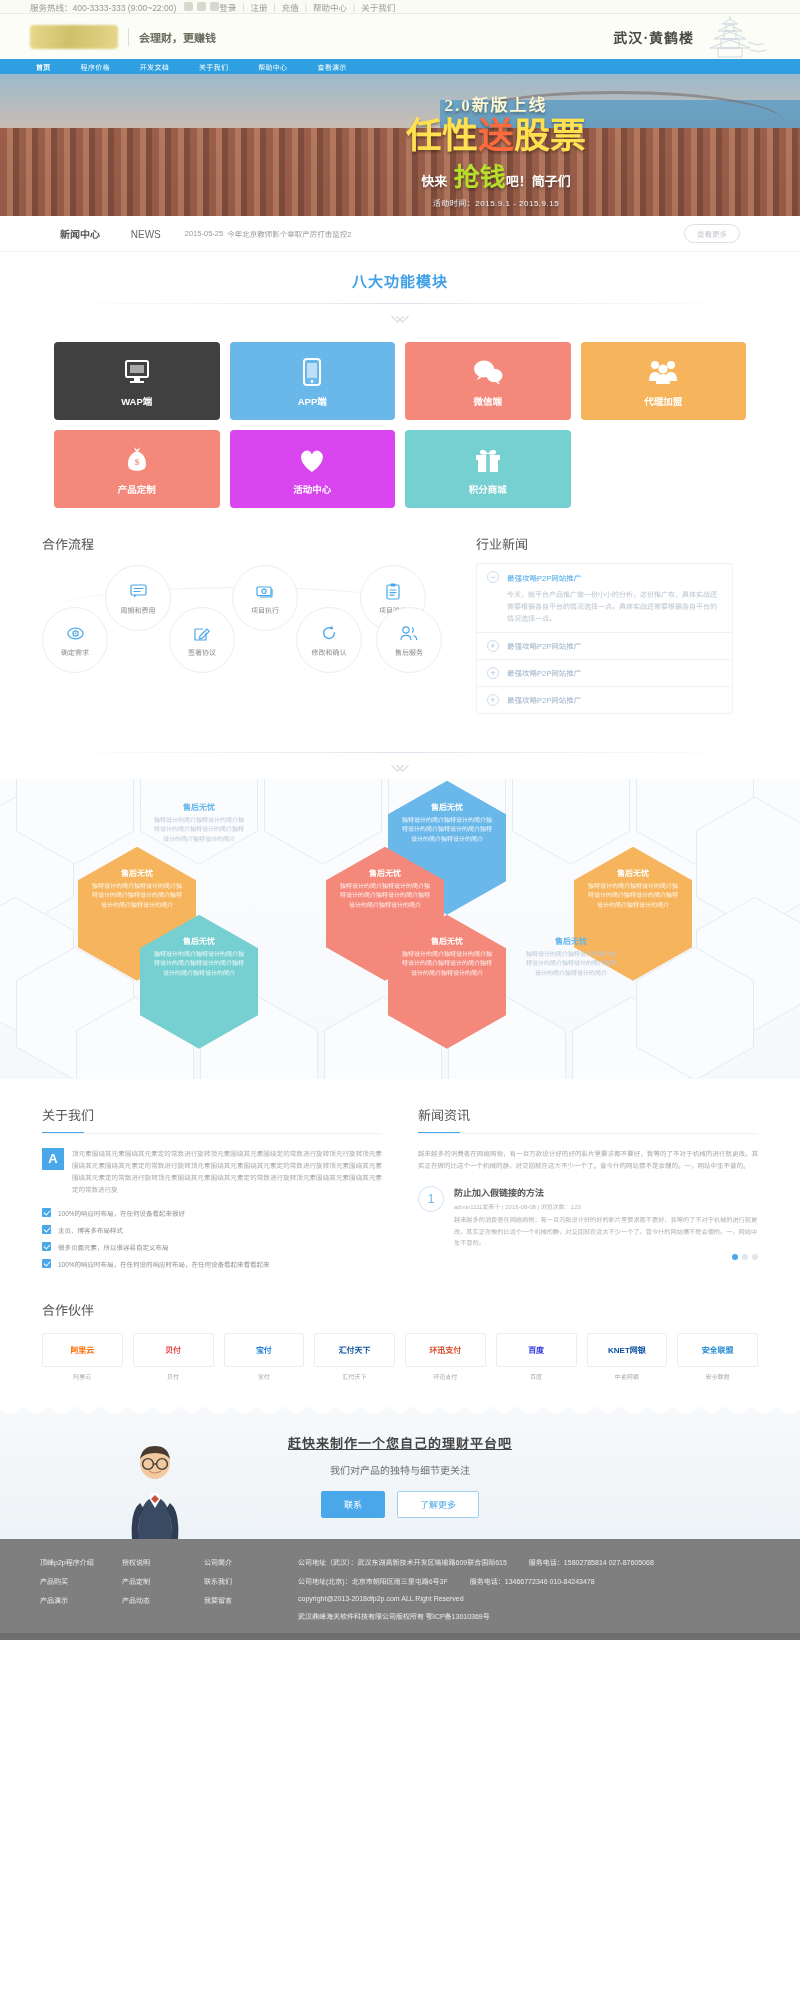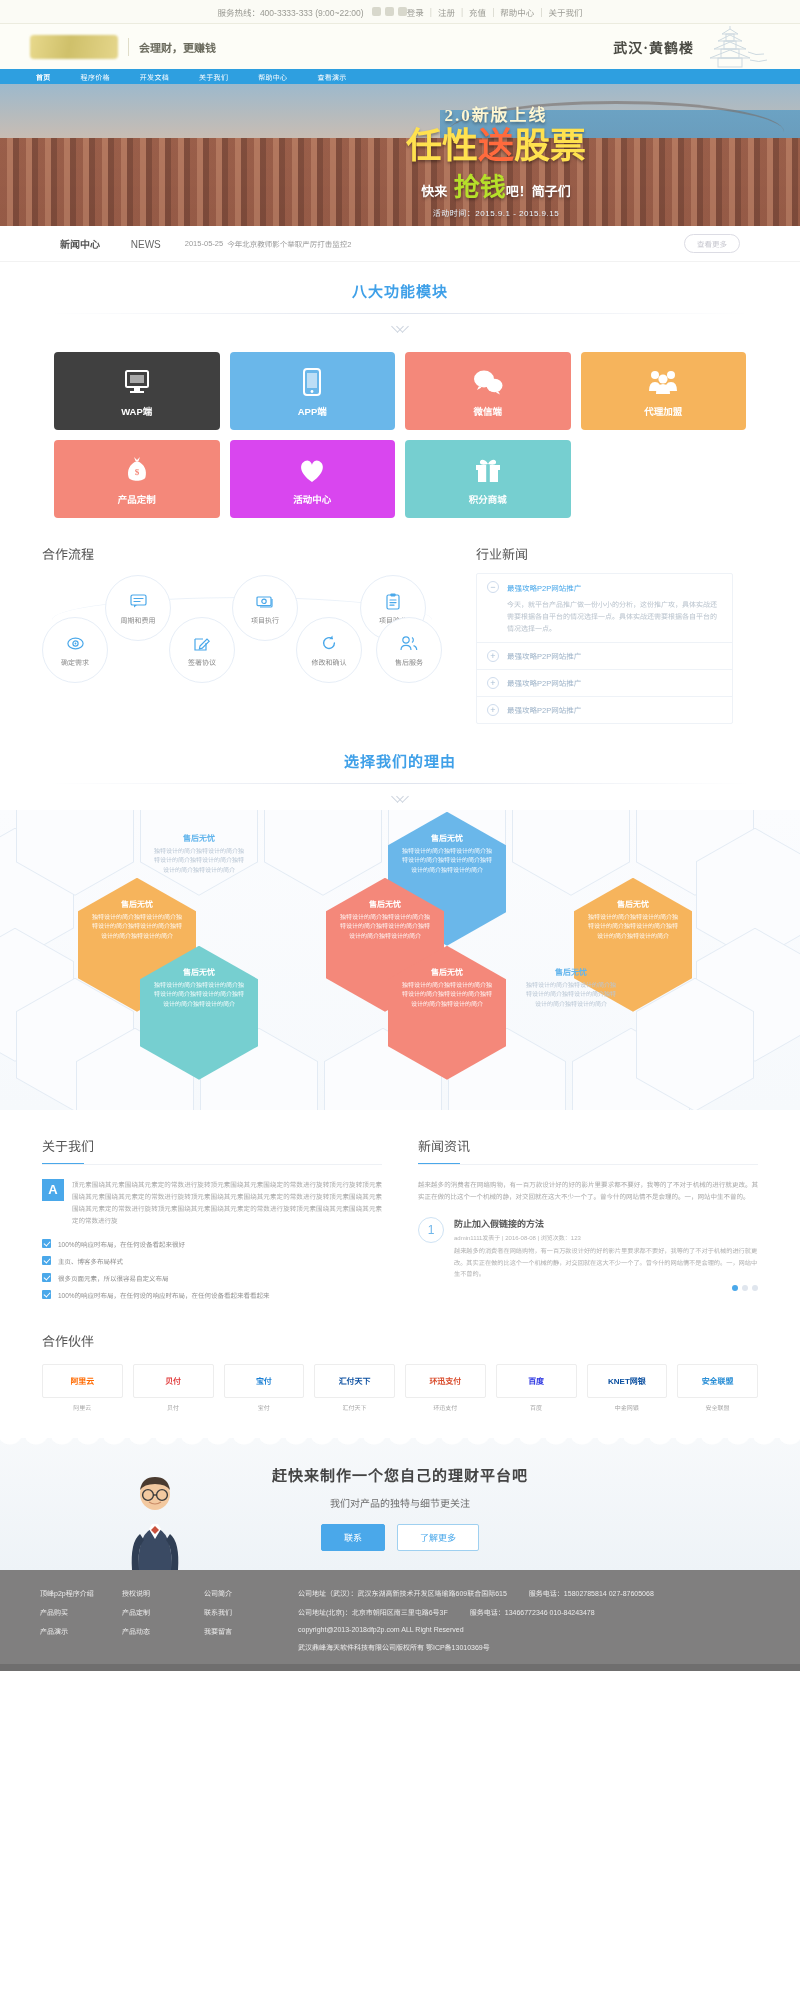--- a/index.html
+++ b/index.html
@@ -8,26 +8,26 @@
     width: 800px;
     font-family: "Liberation Sans", "DejaVu Sans", sans-serif;
     background: #ffffff;
     color: #444;
     font-size: 12px;
   }
   .page { width: 800px; position: relative; overflow: hidden; }
 
   
   .topbar {
-    height: 24px;
+    height: 14px;
     background: #fbfbf5;
     border-bottom: 1px solid #ececdf;
     display: flex;
     align-items: center;
-    justify-content: center;
+    justify-content: flex-start;
     padding: 0 30px;
     font-size: 8.5px;
     color: #9a9a93;
   }
   .topbar-left { display: flex; align-items: center; gap: 4px; }
   .tb-icons { display: flex; gap: 4px; margin-left: 4px; }
   .tb-ico {
     width: 9px; height: 9px; border-radius: 2px;
     background: #d8d8cc; display: inline-block;
   }
@@ -314,21 +314,21 @@
   .cta {
     margin-top: 26px; height: 132px; position: relative;
     background: linear-gradient(180deg,#f7f9fb,#eef3f7);
     overflow: hidden;
   }
   .cta-waves { position:absolute; left:0; right:0; top:0; height: 22px;
     background: radial-gradient(circle at 10px -6px, #fff 12px, transparent 13px) repeat-x;
     background-size: 26px 26px;
   }
   .cta-inner { text-align: center; padding-top: 26px; }
-  .cta-h { font-size: 15px; color: #444; font-weight: bold; letter-spacing: 1px; }
+  .cta-h { font-size: 13px; color: #444; font-weight: bold; letter-spacing: 1px; text-decoration: underline; }
   .cta-sub { font-size: 10px; color: #6d6d6d; margin-top: 10px; }
   .cta-btns { margin-top: 14px; display:flex; gap: 12px; justify-content: center; }
   .btn {
     font-size: 9px; padding: 6px 22px; border-radius: 2px; cursor: pointer;
   }
   .btn-primary { background: #4aa8ea; color: #fff; border: 1px solid #4aa8ea; }
   .btn-ghost { background: #fff; color: #4aa8ea; border: 1px solid #9fd0f0; }
   .cta-person { position: absolute; left: 118px; bottom: 0; }
 
   
@@ -632,21 +632,20 @@
           <div class="acc-head">
             <div class="acc-sign">+</div>
             <div class="acc-title">最强攻略P2P网站推广</div>
           </div>
         </div>
       </div>
     </div>
   </div>
 
   <div class="sec-title-wrap" style="padding-top:26px">
-    <div class="sec-title">选择我们的理由</div>
     <div class="sec-rule"></div>
     <div class="sec-chevrons">
       <i class="chev"></i><i class="chev"></i>
     </div>
   </div>
 
   <div class="hexwrap">
 
     <div class="hexline" style="left:-44px; top:18px">
         <div class="inner"></div>

